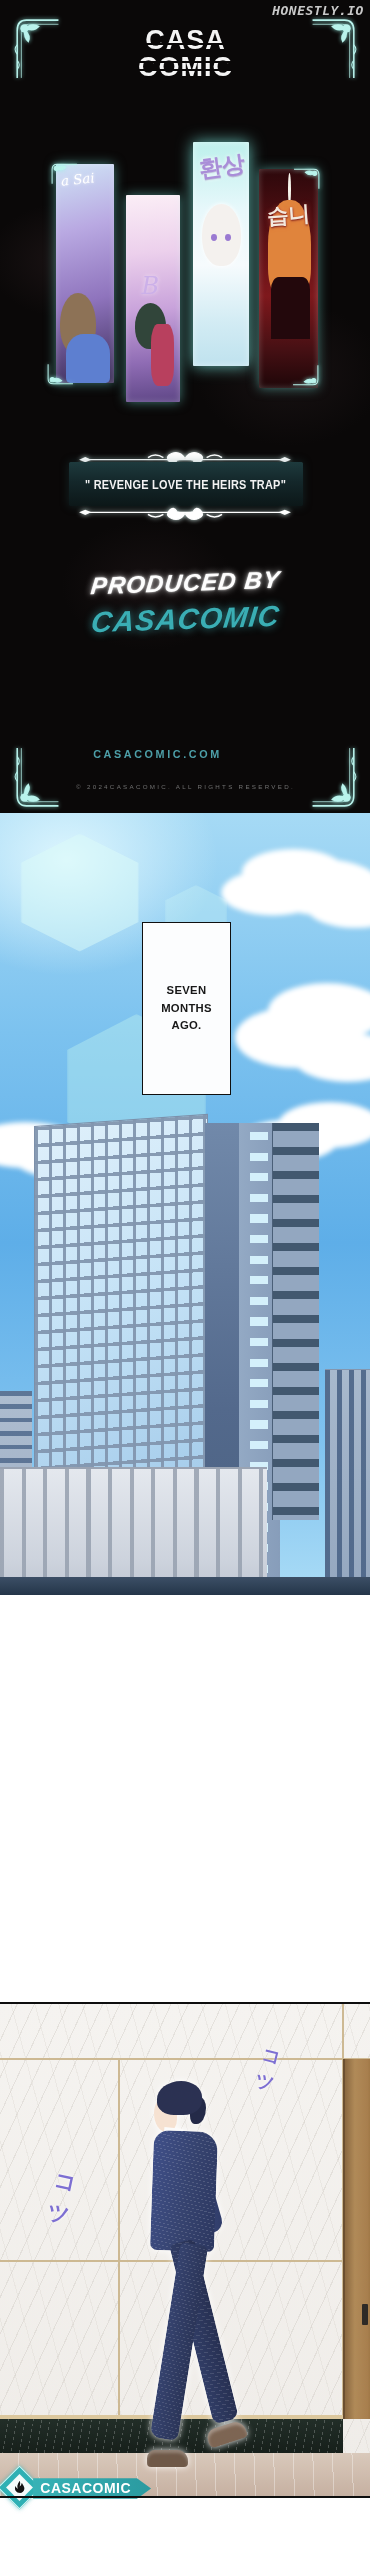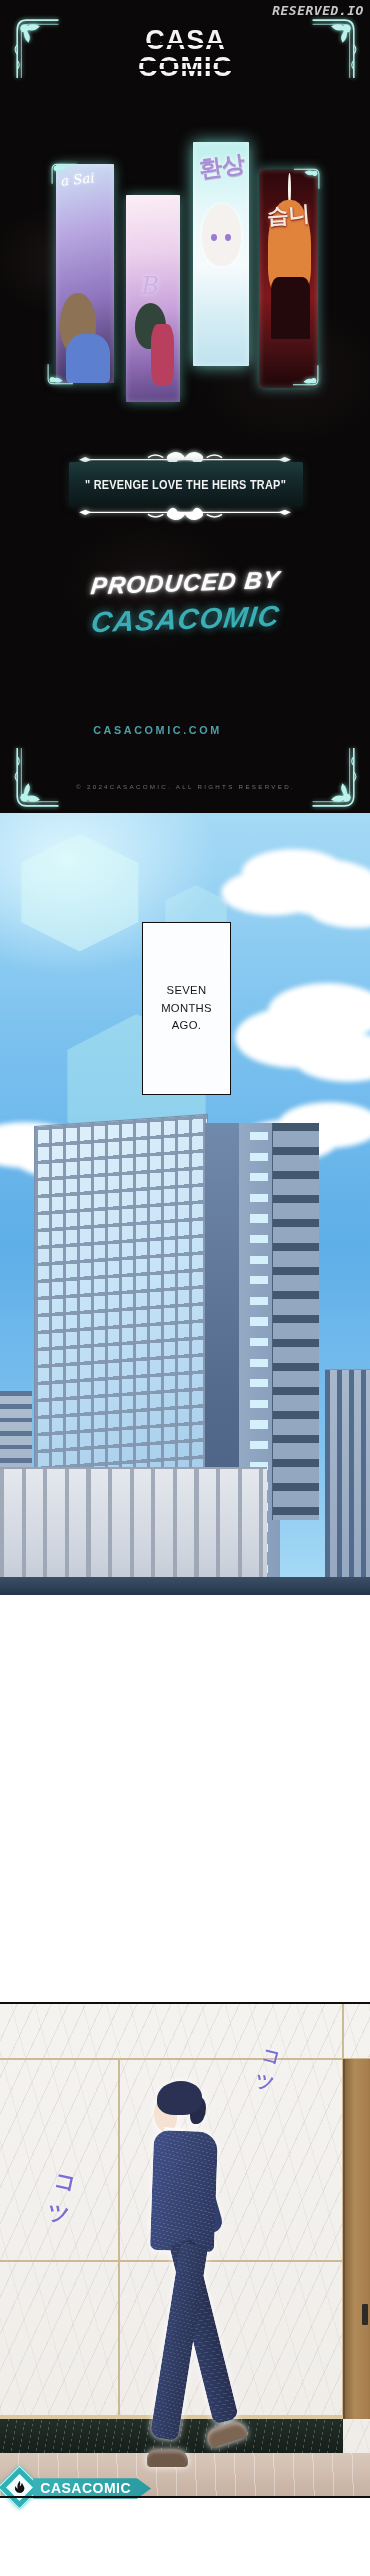--- a/index.html
+++ b/index.html
@@ -75,21 +75,21 @@
     font-weight:800;font-size:13px;letter-spacing:0.3px;transform:scaleX(.84);white-space:nowrap;}
 
   #produced-by{left:0;top:569px;width:371px;text-align:center;color:#fdfdfd;
     font-weight:900;font-style:italic;font-size:24px;letter-spacing:1px;
     transform:skewX(-8deg) rotate(-2deg);
     text-shadow:0 0 7.2px rgba(255,255,255,.75),0 0 2.1px rgba(255,255,255,.9);}
   #studio{left:0;top:603px;width:371px;text-align:center;color:#3aaeb4;
     font-weight:900;font-style:italic;font-size:29px;letter-spacing:1px;
     transform:skewX(-8deg) rotate(-2deg);
     text-shadow:0 0 8.2px rgba(70,205,210,.65),0 0.5px 1px rgba(0,0,0,.6);}
-  #website{left:0;top:724px;width:315px;text-align:center;color:#4d9fa8;
+  #website{left:0;top:748px;width:315px;text-align:center;color:#4d9fa8;
     font-weight:bold;font-size:10.8px;letter-spacing:2.6px;}
   #copyright{left:0;top:783px;width:371px;text-align:center;color:#707070;
     font-size:6.2px;letter-spacing:2.3px;}
 
   
   #sky-scene{left:0;top:813px;width:371px;height:782px;overflow:hidden;
     background:
       radial-gradient(216px 165px at 18% 6%, rgba(225,248,255,.95), transparent 70%),
       linear-gradient(180deg,#a6daf5 0%,#7cc2ef 28%,#5eaee8 55%,#7fc2ef 80%,#aadcf6 100%);}
   .hex{background:rgba(196,246,240,.38);
@@ -131,21 +131,21 @@
   #bldg-front{left:0;top:654px;width:267px;height:130px;border-top:2.1px solid #9aa3b2;
     background:
       repeating-linear-gradient(90deg, rgba(150,160,175,.85) 0 4.1px, transparent 4.1px 21.6px),
       linear-gradient(180deg,#e4e8ee 0%,#cdd3dd 70%,#bdc4d0 100%);}
   #street-band{left:0;top:764px;width:371px;height:18px;
     background:linear-gradient(180deg,#3c4f66,#243549);}
 
   
   .caption-box{background:#fcfdfe;border:1.5px solid #101010;display:flex;
     align-items:center;justify-content:center;text-align:center;z-index:5;}
-  .caption-text{white-space:pre-line;font-weight:normal;color:#181818;}
+  .caption-text{white-space:pre-line;font-weight:bold;color:#181818;}
   #cap1{left:142px;top:922px;width:87px;height:171px;}
   #cap1 .caption-text{font-size:11.3px;line-height:1.55;letter-spacing:0.3px;}
   #cap2{left:143px;top:1836px;width:85px;height:187px;}
   #cap2 .caption-text{font-size:9.8px;line-height:1.5;}
 
   
   #walk-panel{left:0;top:2003px;width:371px;height:495px;overflow:hidden;
     background:
       repeating-linear-gradient(115deg, rgba(205,200,193,.4) 0 1px, transparent 1px 15.5px),
       repeating-linear-gradient(75deg, rgba(215,210,203,.3) 0 1px, transparent 1px 23px),
@@ -217,21 +217,21 @@
     clip-path:polygon(0 0,88% 0,100% 50%,88% 100%,0 100%);
     display:flex;align-items:center;box-shadow:0 1px 2.1px rgba(0,0,0,.25);}
   #wmk-label{color:#ffffff;font-weight:900;font-size:14px;letter-spacing:0.5px;padding-left:7.2px;}
 </style>
 </head>
 <body>
 
 <div id="page">
 
   <div class="abs" id="intro">
-    <div class="abs" id="likemanga">RESERVED.IO</div>
+    <div class="abs" id="likemanga">HONESTLY.IO</div>
 
     <svg class="abs corner" id="corner-tl" viewBox="0 0 95 124">
       <g stroke="#b9f3ec" fill="none" stroke-width="3">
         <path d="M92 8 L30 8 Q12 8 12 28 L12 120"></path>
         <path d="M92 16 L34 16 Q20 16 20 32 L20 120" stroke-width="1.5"></path>
         <path d="M12 56 q-8 8 0 18 M12 86 q8 8 0 18" stroke-width="2"></path>
       </g>
       <circle cx="26" cy="24" r="8" fill="#b9f3ec"></circle>
       <path d="M26 24 q14 -14 30 -4 q-12 14 -30 4 Z" fill="#b9f3ec"></path>
       <path d="M26 24 q-4 18 8 28 q8 -14 -8 -28 Z" fill="#b9f3ec"></path>

